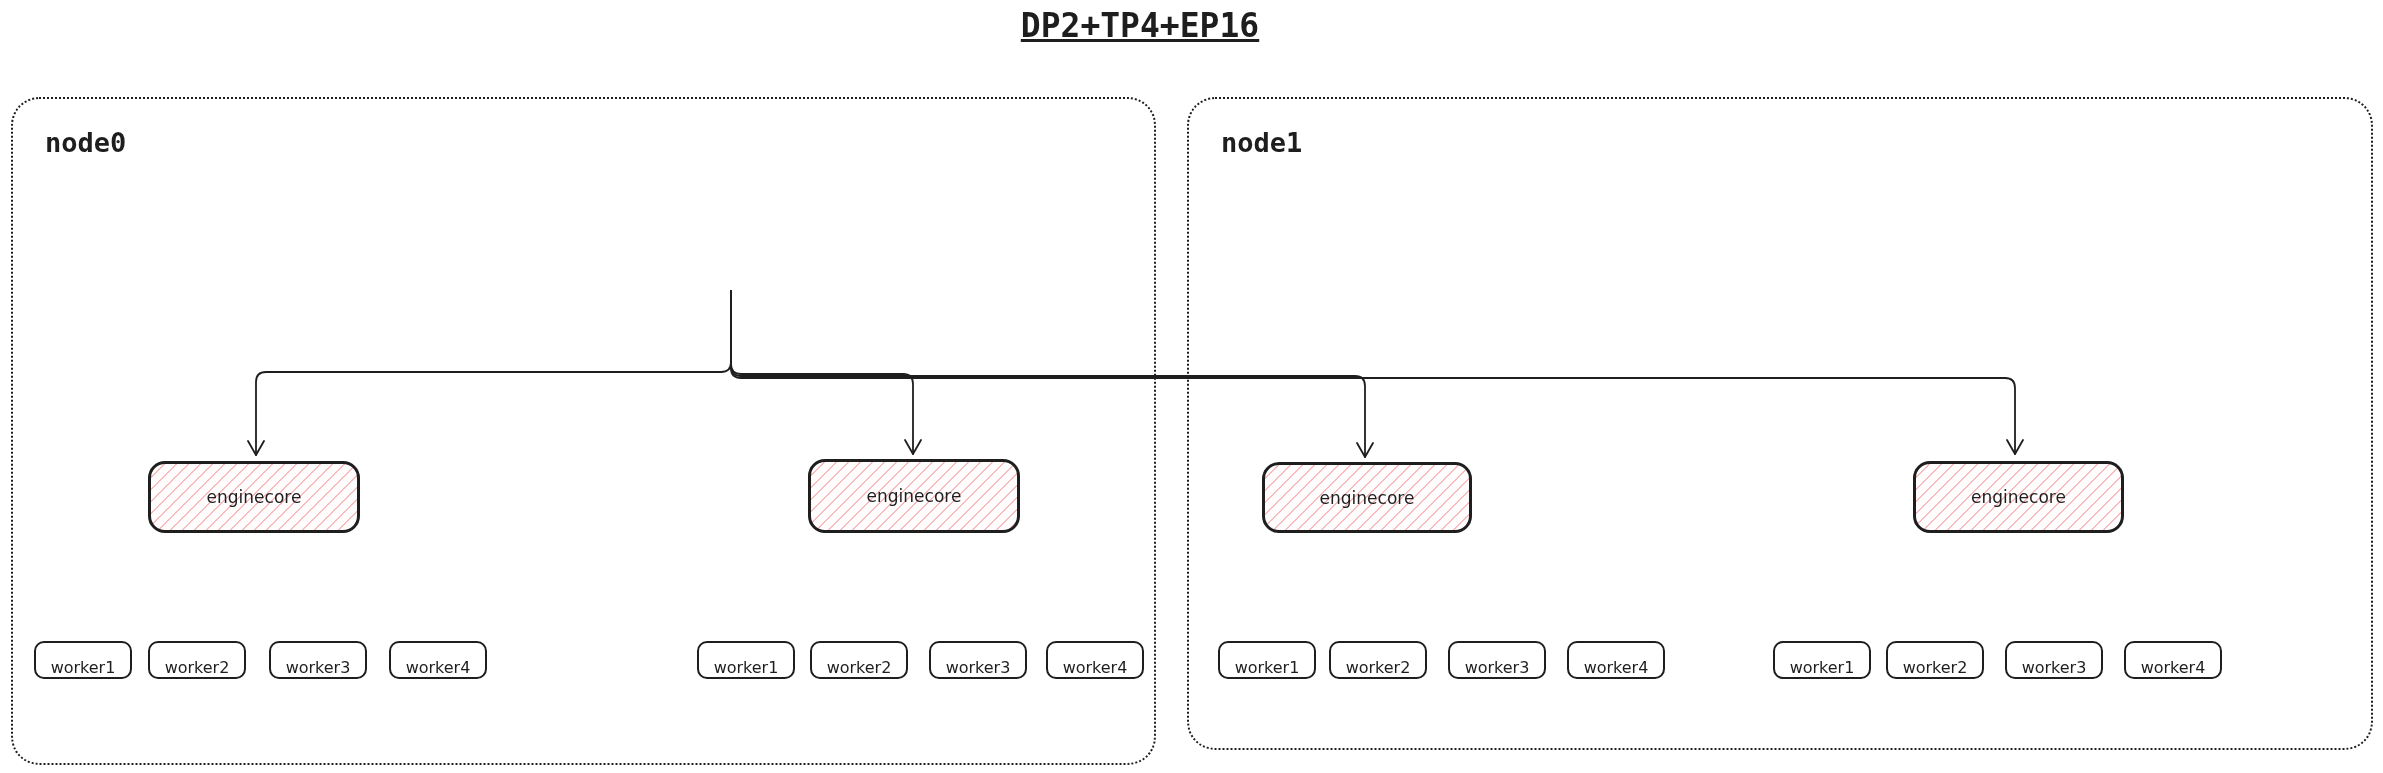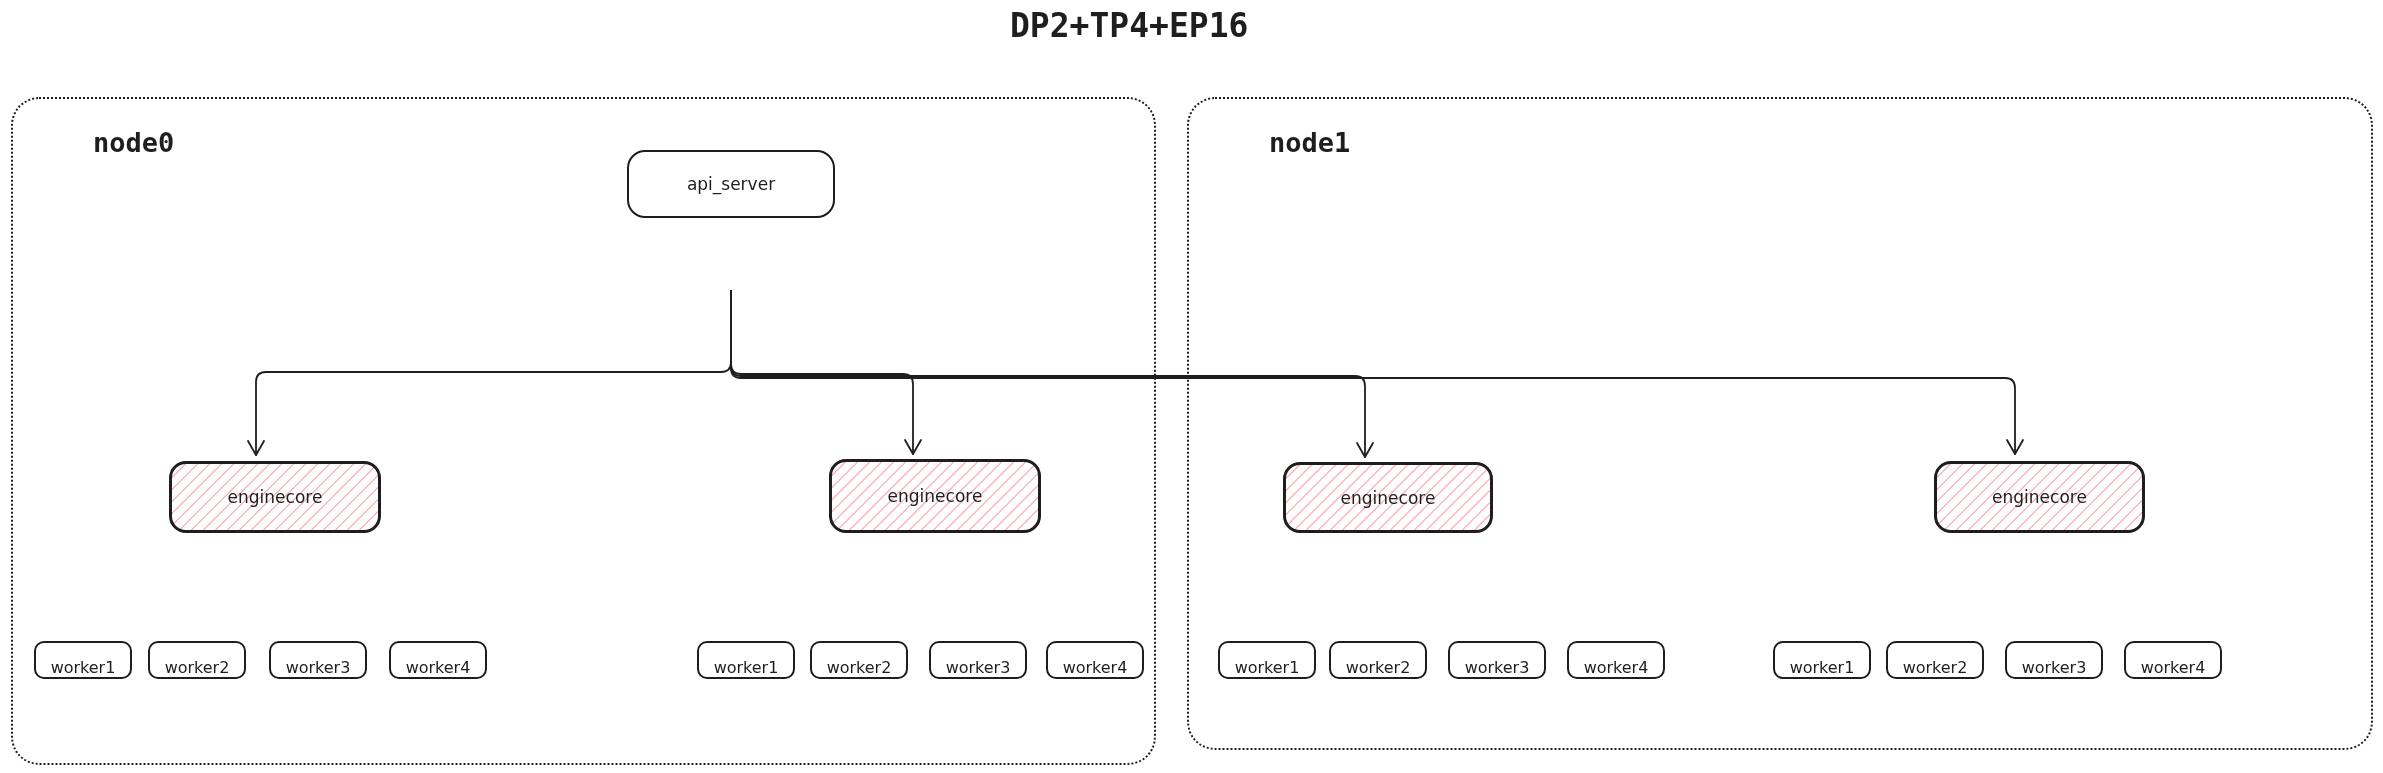--- a/index.html
+++ b/index.html
@@ -14,44 +14,45 @@
     width: 2383px;
     height: 773px;
     background: #ffffff;
     overflow: hidden;
   }
   .diagram-title {
     position: absolute;
     left: 1010px;
     top: 6px;
     width: 260px;
+    text-align: center;
     font-family: "DejaVu Sans Mono", "Liberation Mono", monospace;
     font-size: 33px;
     font-weight: bold;
     letter-spacing: 0px;
     color: #1e1e1e;
     white-space: nowrap;
+    text-decoration: underline;
   }
   .node-frame {
     position: absolute;
     border: 2.5px dotted #1e1e1e;
     border-radius: 28px;
     background: transparent;
     box-sizing: border-box;
   }
   .node-frame .node-label {
     position: absolute;
     left: 32px;
     top: 28px;
     font-family: "DejaVu Sans Mono", "Liberation Mono", monospace;
     font-size: 27px;
     font-weight: bold;
     color: #1e1e1e;
     white-space: nowrap;
-    margin-left: 48px;
   }
   .box {
     position: absolute;
     box-sizing: border-box;
     border: 2.5px solid #1e1e1e;
     border-radius: 18px;
     background: #ffffff;
     display: flex;
     align-items: center;
     justify-content: center;
@@ -67,21 +68,20 @@
       transparent 1.7px, transparent 9px
     );
   }
   .hatch-red {
     background-color: #fffdfd;
     background-image: repeating-linear-gradient(
       135deg,
       #f7bcbc 0px, #f7bcbc 1.5px,
       transparent 1.5px, transparent 8.5px
     );
-    margin-left: 21px;
   }
   .enginecore {
     border-width: 3px;
     border-radius: 17px;
     font-size: 17px;
   }
   .worker {
     position: absolute;
     box-sizing: border-box;
     top: 641px;
@@ -131,23 +131,20 @@
       <path d="M905 440 L913 454 L921 440"></path>
 
       <path d="M731 291 L731 366 Q731 376 741 376 L1355 376 Q1365 376 1365 386 L1365 457"></path>
       <path d="M1357 443 L1365 457 L1373 443"></path>
 
       <path d="M731 291 L731 368 Q731 378 741 378 L2005 378 Q2015 378 2015 388 L2015 454"></path>
       <path d="M2007 440 L2015 454 L2023 440"></path>
     </g>
   </svg>
 
-  <div class="box" style="left:627px; top:150px; width:208px; height:68px;">
-    <span>api_server</span>
-  </div>
 
   <div class="box hatch-red enginecore" style="left:148px; top:461px; width:212px; height:72px;">
     <span>enginecore</span>
   </div>
   <div class="box hatch-red enginecore" style="left:808px; top:459px; width:212px; height:74px;">
     <span>enginecore</span>
   </div>
   <div class="box hatch-red enginecore" style="left:1262px; top:462px; width:210px; height:71px;">
     <span>enginecore</span>
   </div>

